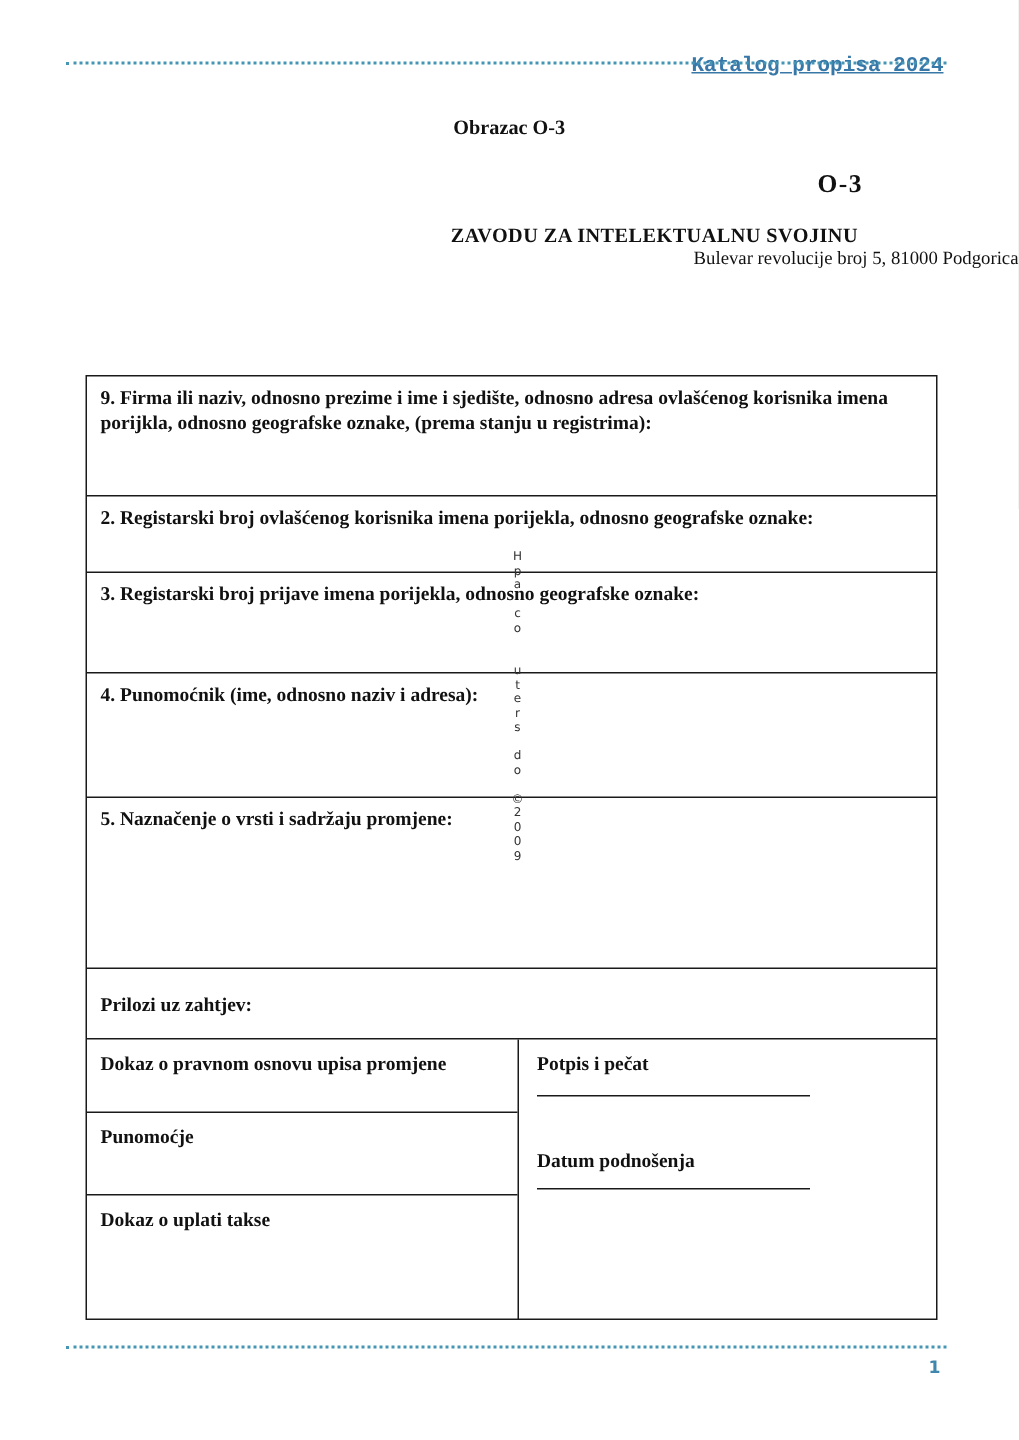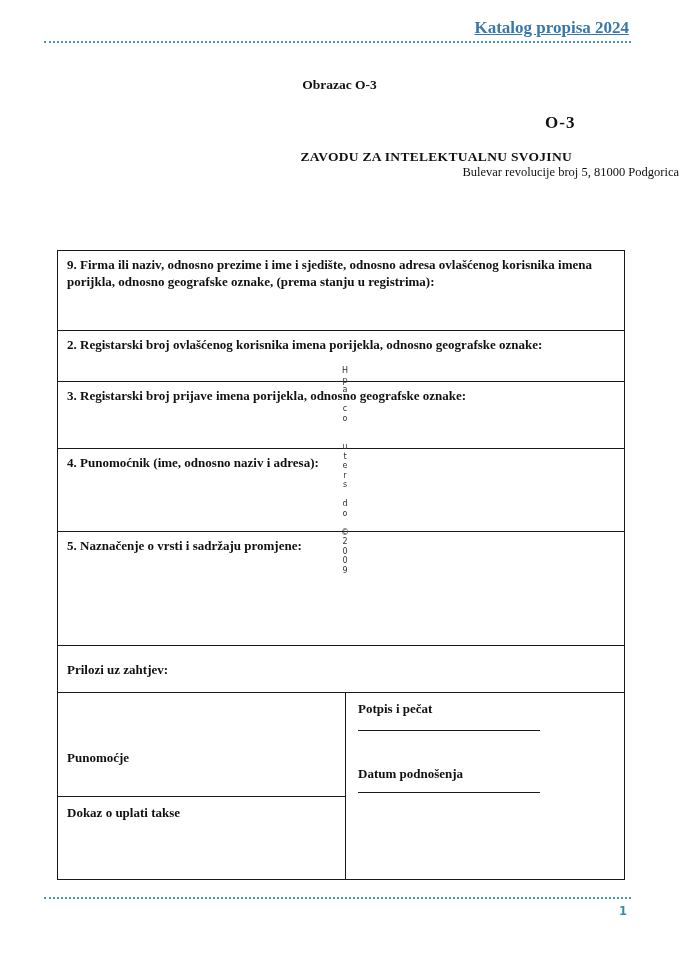--- a/index.html
+++ b/index.html
@@ -5,22 +5,22 @@
   * { margin:0; padding:0; box-sizing:border-box; }
   html,body { background:#e9e9e9; }
   .page {
     position:relative; width:679px; height:960px; margin:0 auto;
     background:#ffffff; font-family:"Liberation Serif", serif; color:#111;
     overflow:hidden;
   }
   
   .hdr-rule { position:absolute; left:44px; width:587px; top:41px; border-top:2px dotted #4596b4; }
   .hdr-title {
-    position:absolute; top:18px; right:50px;
-    font-family:Liberation Serif, serif; font-weight:bold; font-size:17px;
+    position:absolute; top:36px; right:50px;
+    font-family:Liberation Mono, monospace; font-weight:bold; font-size:14px;
     color:#3878a8; text-decoration:underline; cursor:pointer;
   }
   .ftr-rule { position:absolute; left:44px; width:587px; top:897px; border-top:2px dotted #4596b4; }
   .ftr-left {
     position:absolute; top:904px; left:48px;
     font-family:"DejaVu Sans", sans-serif; font-weight:bold; font-size:11.5px; color:#3f87ac;
   }
   .ftr-page {
     position:absolute; top:904px; right:52px;
     font-family:"DejaVu Sans", sans-serif; font-weight:bold; font-size:11.5px; color:#3f87ac;
@@ -80,20 +80,21 @@
   <div class="tbl">
     <div class="cell r1">9. Firma ili naziv, odnosno prezime i ime i  sjedište, odnosno adresa  ovlašćenog korisnika imena porijkla, odnosno geografske oznake,  (prema stanju u registrima):</div>
     <div class="cell r2">2. Registarski broj ovlašćenog korisnika imena porijekla, odnosno geografske oznake:</div>
     <div class="cell r3">3. Registarski broj prijave imena porijekla, odnosno geografske oznake:</div>
     <div class="cell r4">4. Punomoćnik (ime, odnosno naziv i adresa):</div>
     <div class="cell r5">5. Naznačenje o vrsti i sadržaju promjene:</div>
     <div class="cell rp">Prilozi uz zahtjev:</div>
 
     <div class="bottom">
       <div class="bl">
+        <div class="bl-row blr1">Dokaz o pravnom osnovu upisa promjene</div>
         <div class="bl-row blr2">Punomoćje</div>
         <div class="bl-row blr3">Dokaz o uplati takse</div>
       </div>
       <div class="br">
         <div class="sig-label">Potpis i pečat</div>
         <div class="sig-line"></div>
         <div class="date-label">Datum podnošenja</div>
         <div class="date-line"></div>
       </div>
     </div>

